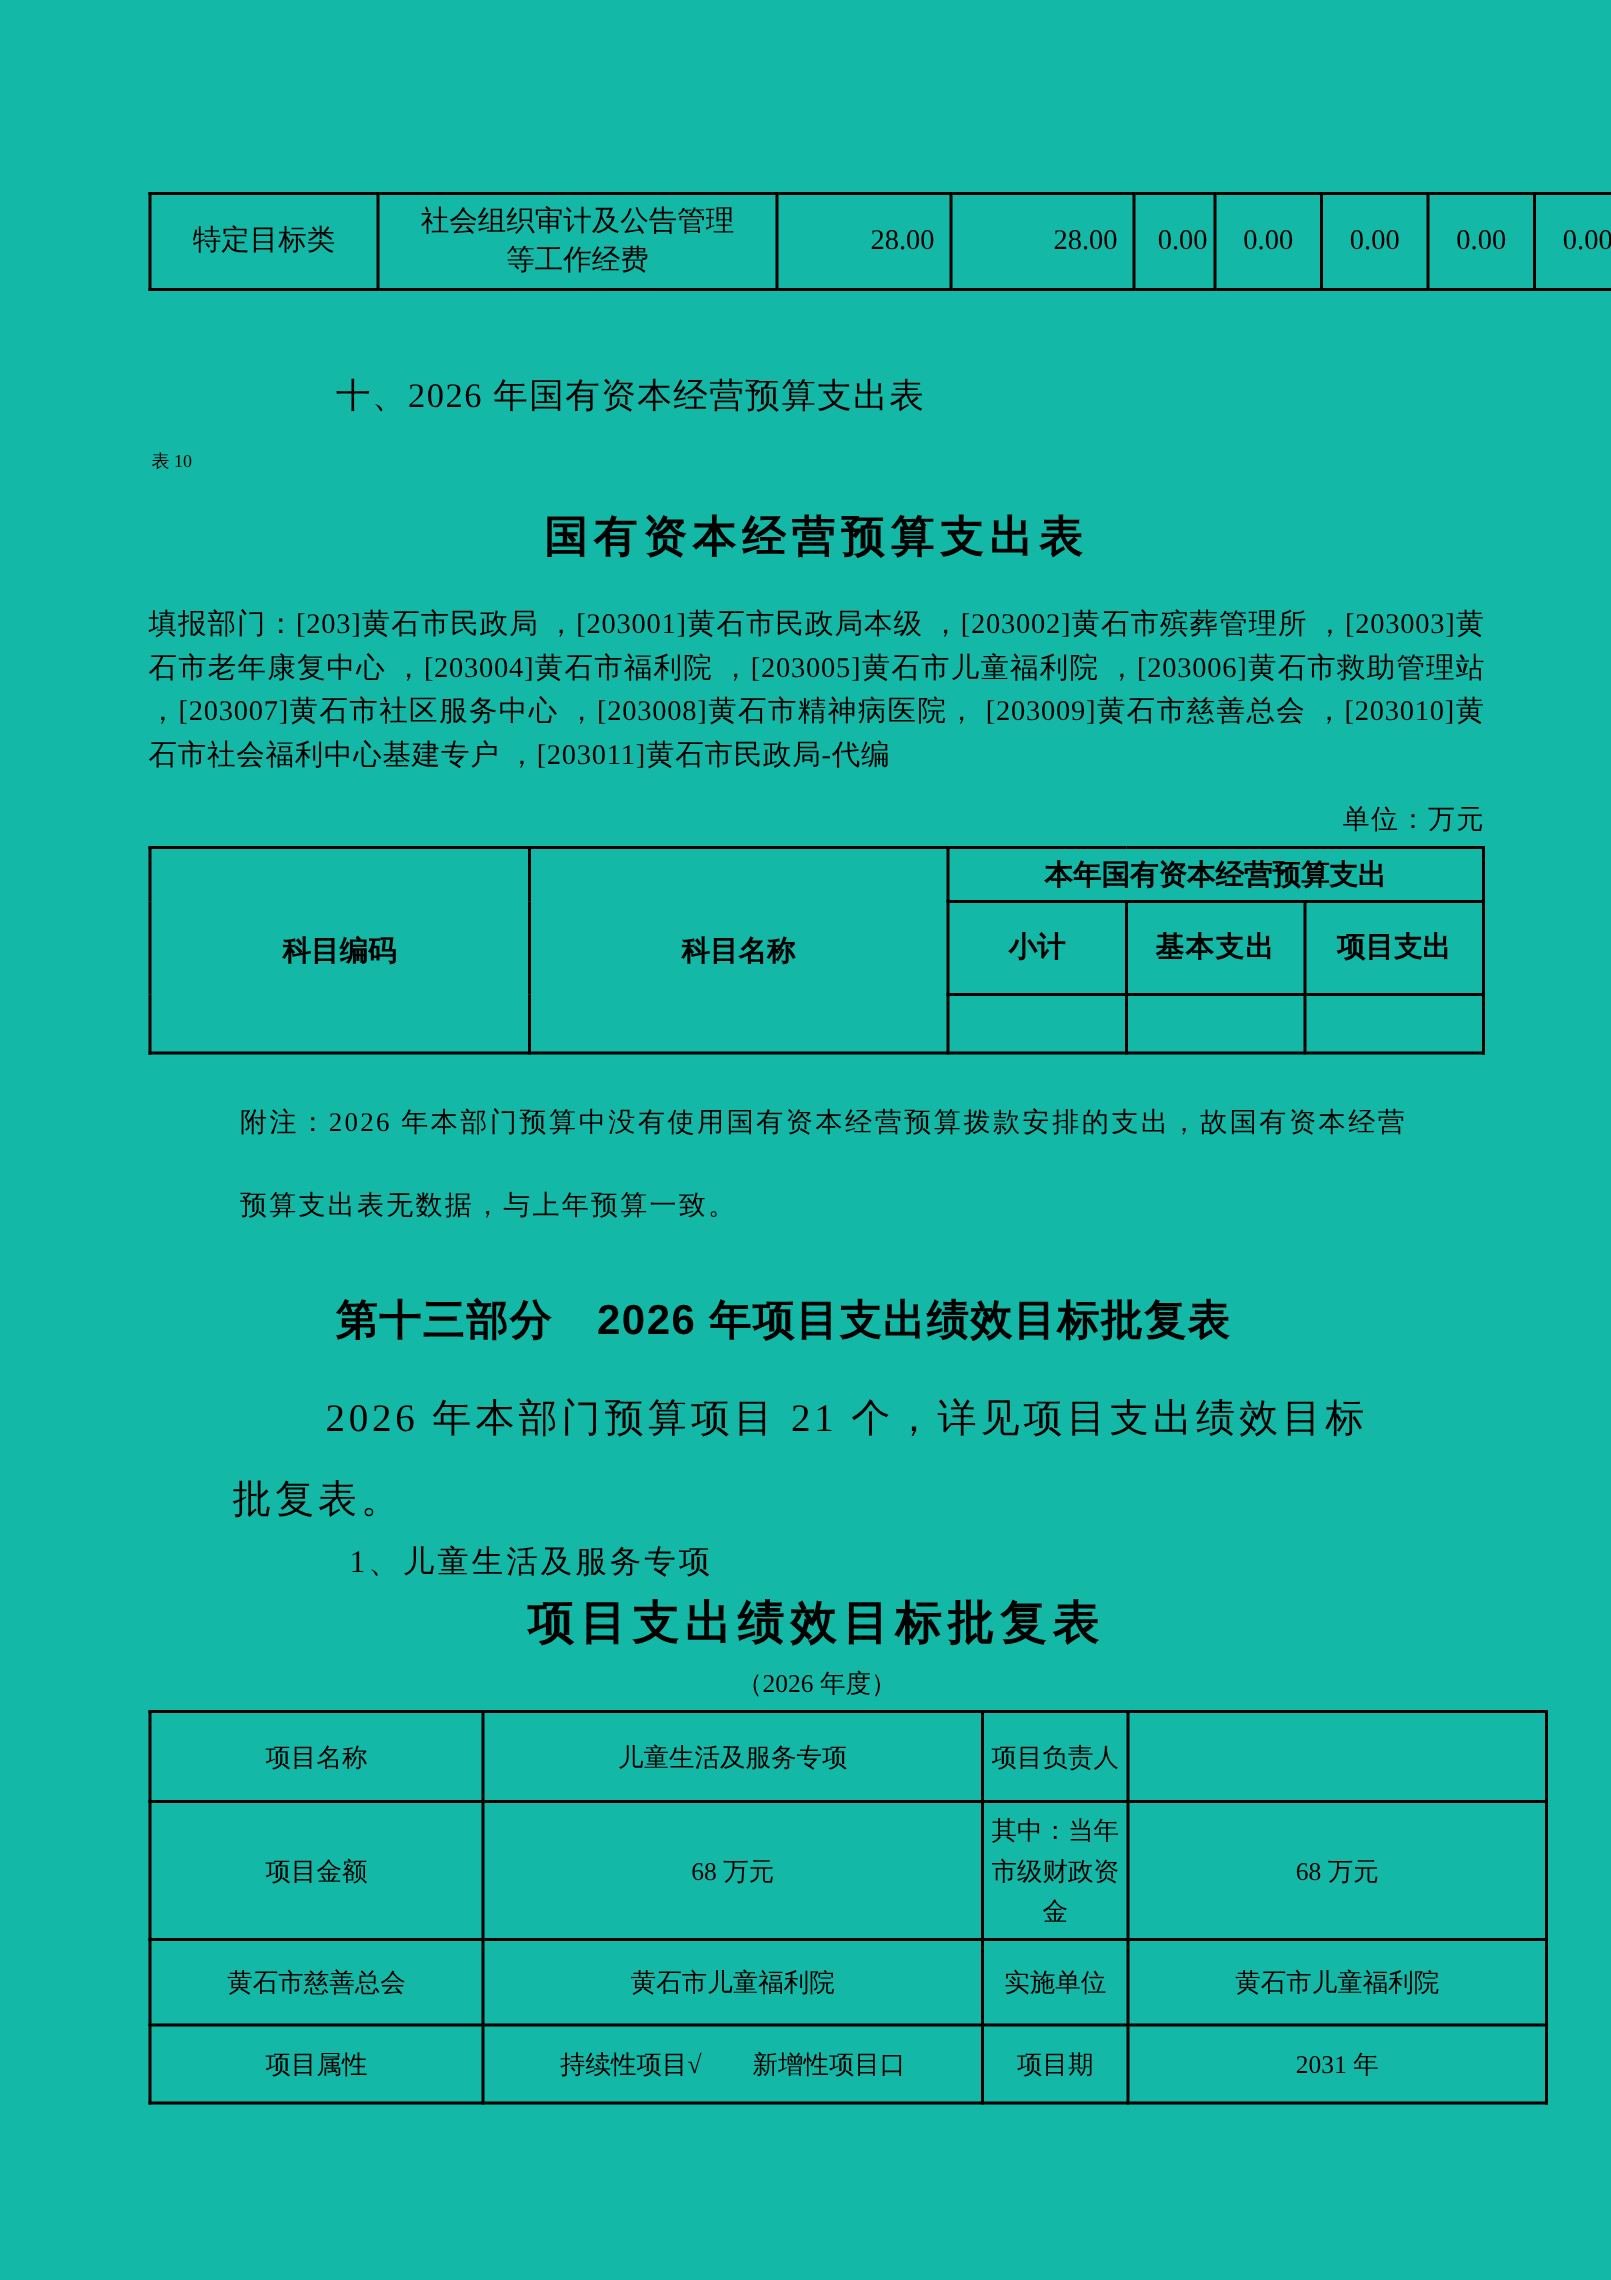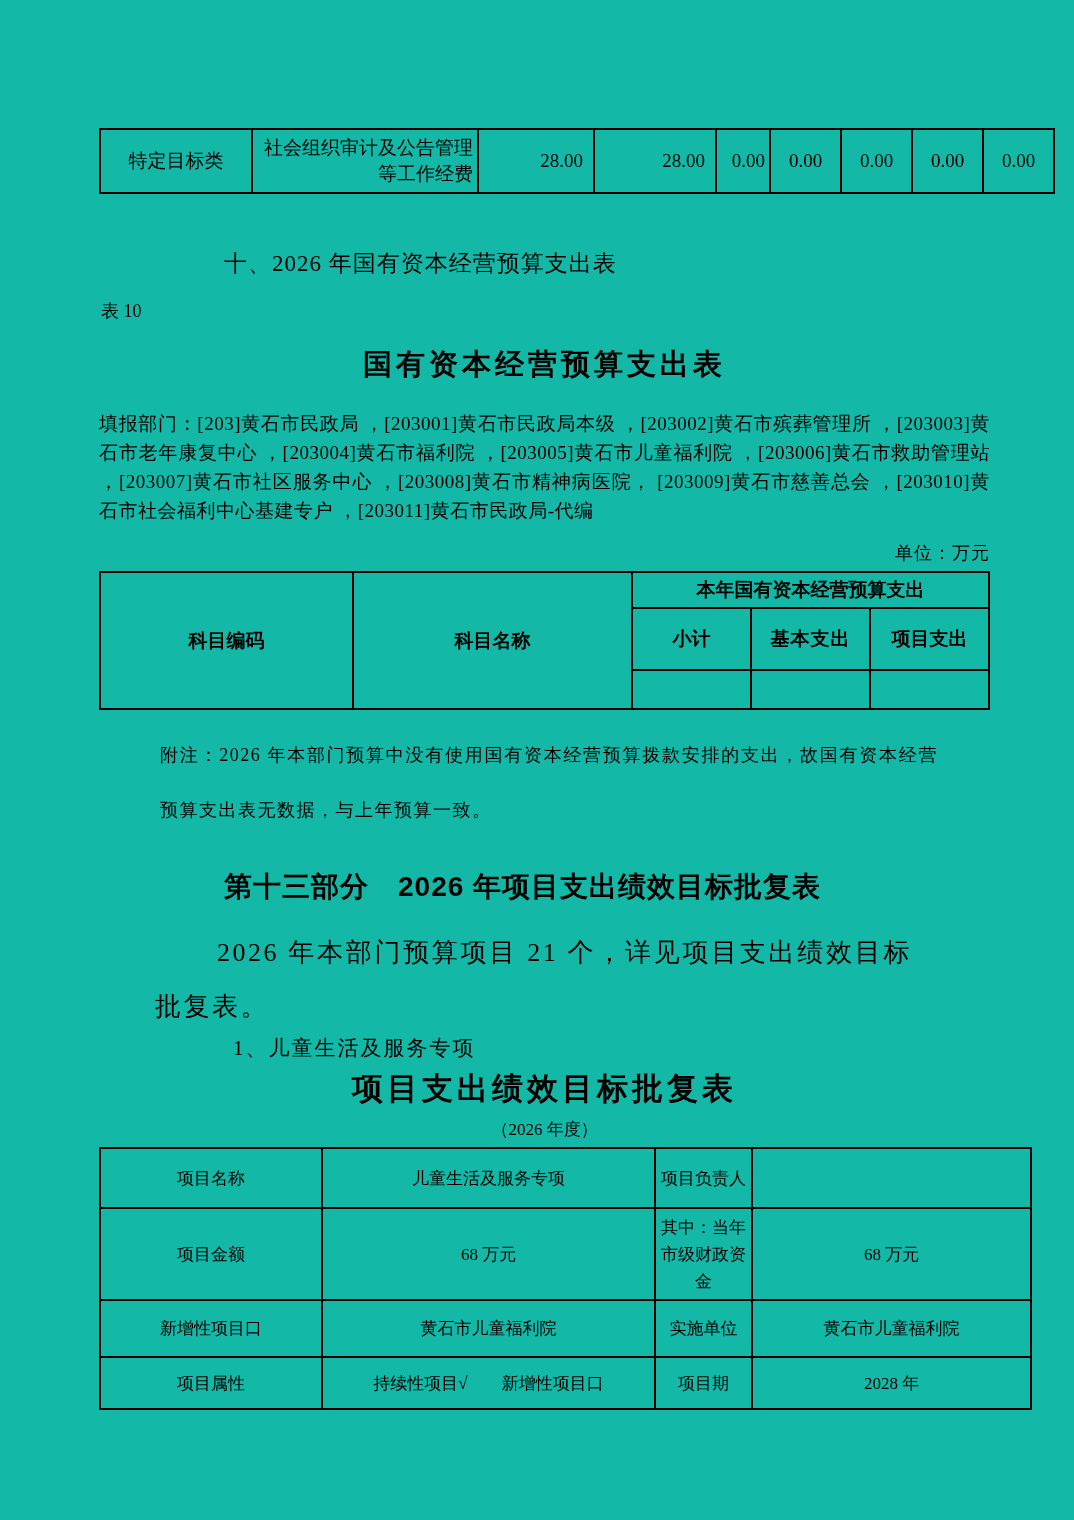--- a/index.html
+++ b/index.html
@@ -14,30 +14,30 @@
   }
   .content{margin-left:99px;width:891px;}
 
   table{border-collapse:collapse;table-layout:fixed;width:891px;}
   td{border:2px solid #000;vertical-align:middle;overflow:hidden;}
 
   
   .frag-table{margin-top:128px;font-size:19px;}
   .frag-table td{height:60px;line-height:26px;}
   .frag-cat{width:148px;text-align:center;}
-  .frag-item{width:216px;text-align:right;padding:0 4px;}
+  .frag-item{width:216px;text-align:center;padding:0 24px;}
   .frag-num{text-align:right;padding-right:10px;}
   .frag-n1{width:103px;}
   .frag-n2{width:109px;}
   .frag-n3{width:47px;padding-right:4px;}
   .frag-sm{width:45px;text-align:center;padding:0 12px;word-break:break-all;}
 
   
   .sec10-heading{margin:54px 0 0 125px;font-size:23px;letter-spacing:1px;font-weight:500;}
-  .table-label{margin:20px 0 0 2px;font-size:18px;}
+  .table-label{margin:20px 0 0 2px;font-size:12px;}
   .big-title{margin-top:22px;text-align:center;font-size:29px;font-weight:bold;letter-spacing:4px;}
   .filing{margin-top:24px;width:891px;font-size:19px;line-height:29px;text-align:justify;letter-spacing:0.5px;}
   .unit-label{margin-top:16px;text-align:right;font-size:18px;letter-spacing:1px;}
 
   .budget-table{margin-top:6px;font-size:19px;font-weight:bold;}
   .budget-table td{text-align:center;}
   .bt-code{width:249px;}
   .bt-name{width:275px;}
   .bt-group{height:32px;}
   .bt-sub{height:58px;line-height:26px;}
@@ -131,28 +131,28 @@
         <td class="pt-label2">项目负责人</td>
         <td class="pt-value2"></td>
       </tr>
       <tr class="pt-r2">
         <td class="pt-label">项目金额</td>
         <td class="pt-value">68 万元</td>
         <td class="pt-label2">其中：当年市级财政资金</td>
         <td class="pt-value2">68 万元</td>
       </tr>
       <tr class="pt-r3">
-        <td class="pt-label">新增性项目口</td>
+        <td class="pt-label">黄石市慈善总会</td>
         <td class="pt-value">黄石市儿童福利院</td>
         <td class="pt-label2">实施单位</td>
         <td class="pt-value2">黄石市儿童福利院</td>
       </tr>
       <tr class="pt-r4">
         <td class="pt-label">项目属性</td>
         <td class="pt-value">持续性项目√　　新增性项目口</td>
         <td class="pt-label2">项目期</td>
-        <td class="pt-value2">2028 年</td>
+        <td class="pt-value2">2031 年</td>
       </tr>
     </tbody>
       </table>
 
   </div>
 </div>
 
 </body></html>

